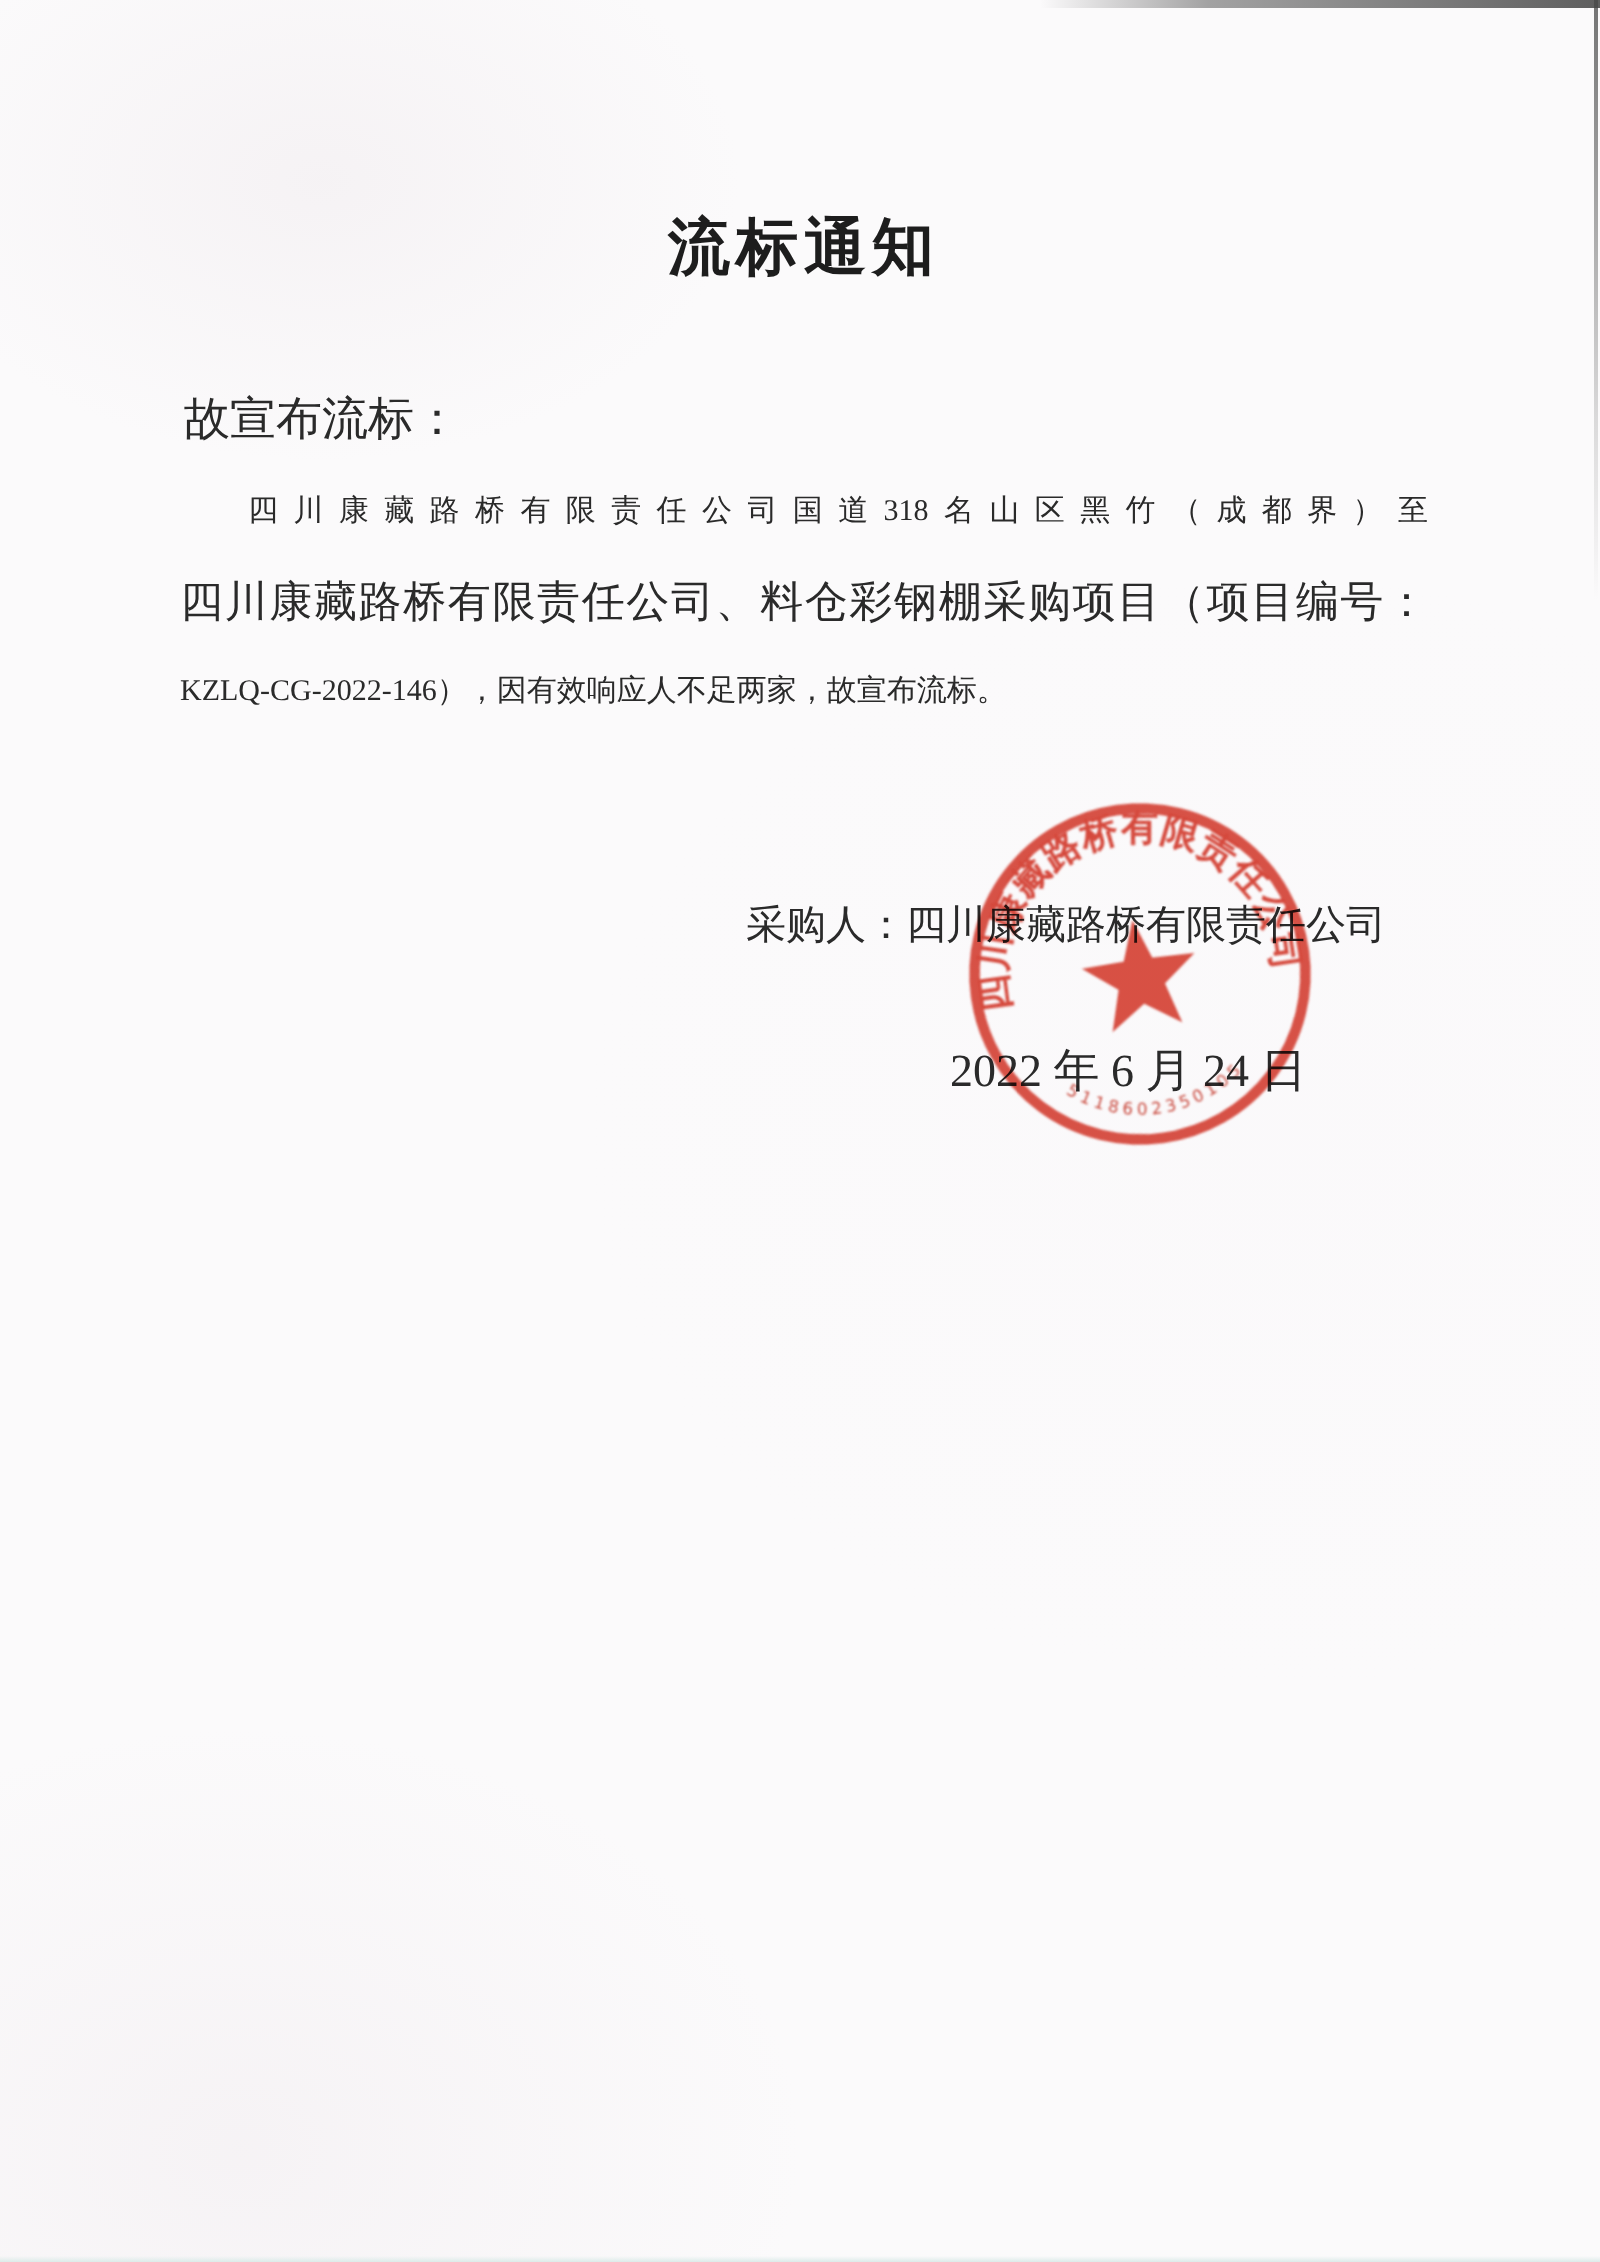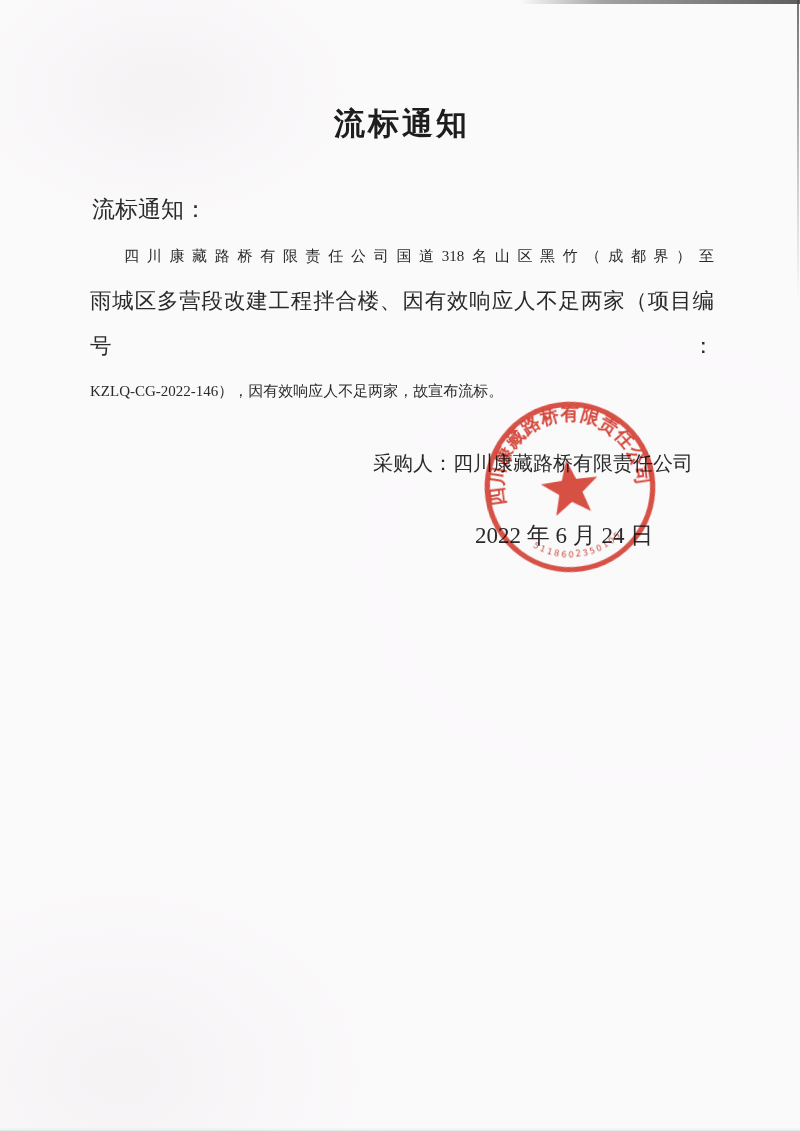--- a/index.html
+++ b/index.html
@@ -78,25 +78,25 @@
 <body>
 
 <div class="page">
 
   <div class="edge-top"></div>
   <div class="edge-right"></div>
   <div class="edge-bottom"></div>
 
   <div class="doc-title">流标通知</div>
 
-  <div class="salutation">流标通知：</div>
+  <div class="salutation">故宣布流标：</div>
 
   <div class="body-para">
     <div class="body-line justify indent">四川康藏路桥有限责任公司国道318名山区黑竹（成都界）至</div>
-    <div class="body-line justify l2">雨城区多营段改建工程拌合楼、因有效响应人不足两家（项目编号：</div>
+    <div class="body-line justify l2">四川康藏路桥有限责任公司、料仓彩钢棚采购项目（项目编号：</div>
     <div class="body-line last">KZLQ-CG-2022-146），因有效响应人不足两家，故宣布流标。</div>
   </div>
 
   <div class="purchaser-line"><span>采购人：</span><span>四川康藏路桥有限责任公司</span></div>
 
   <div class="date-line">2022 年 6 月 24 日</div>
 
   <div class="seal">
     <svg viewBox="0 0 200 200" xmlns="http://www.w3.org/2000/svg">
       <defs>

